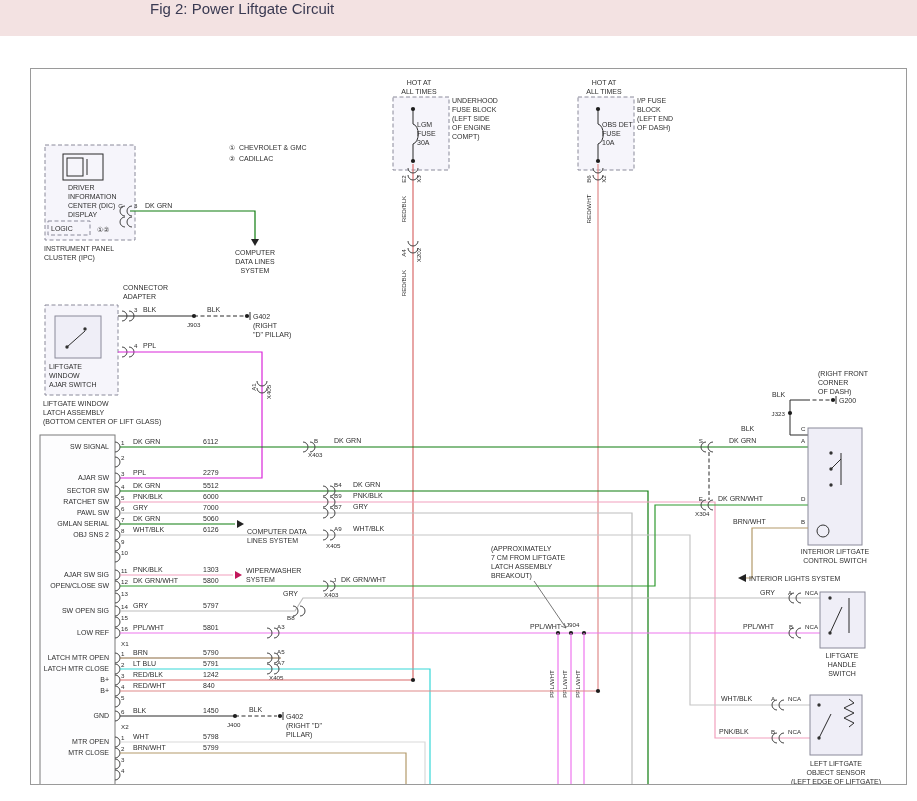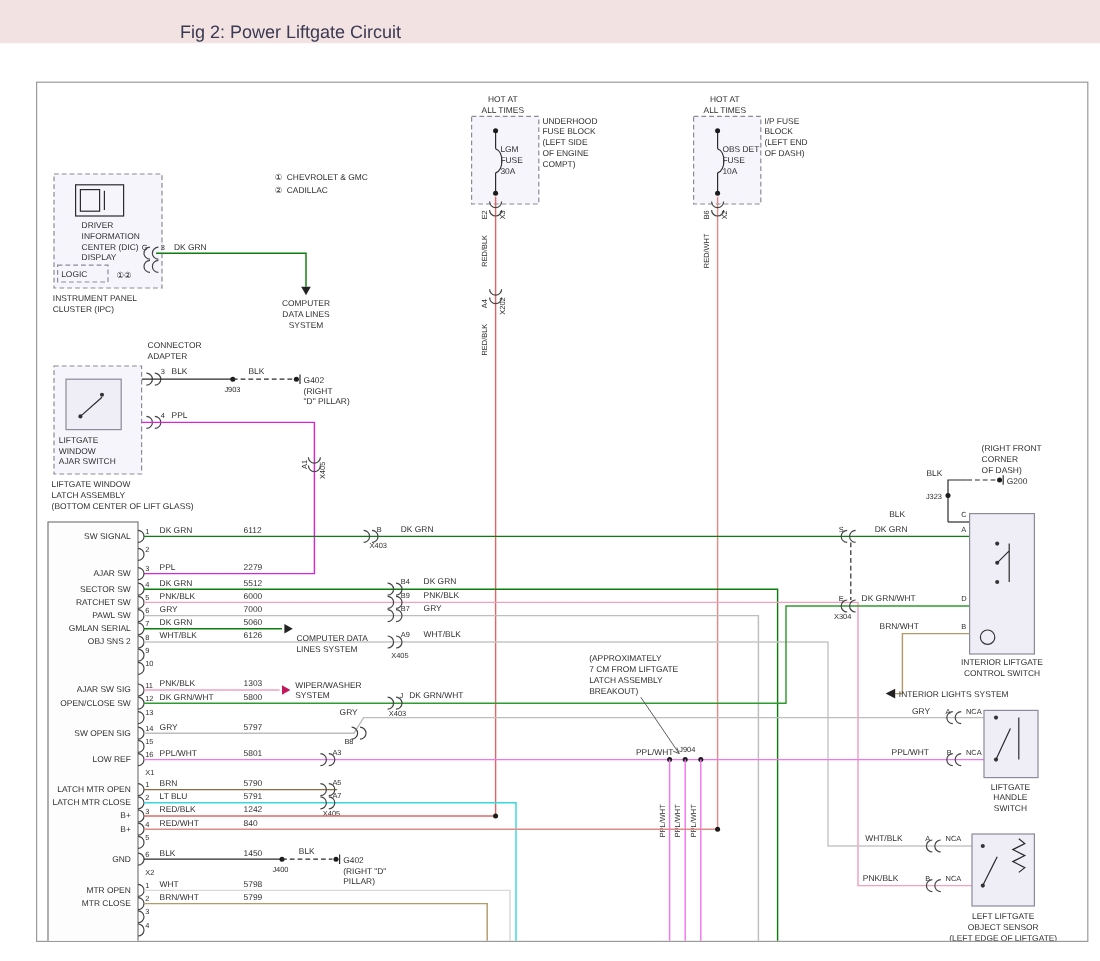--- a/index.html
+++ b/index.html
@@ -1,19 +1,19 @@
 <!DOCTYPE html>
 <html><head>
 <meta charset="utf-8">
 <style>
   html,body{margin:0;padding:0;background:#fff;}
   body{width:917px;height:801px;position:relative;overflow:hidden;
        font-family:"Liberation Sans", sans-serif;}
   .header{position:absolute;left:0;top:0;width:917px;height:36px;
-          background:#f3e2e2;display:flex;align-items:flex-end;}
+          background:#f3e2e2;display:flex;align-items:flex-start;}
   .header span{margin-left:150px;font-size:15px;color:#3a3a52;}
   .panel{position:absolute;left:30px;top:68px;width:877px;height:717px;
          border:1px solid #9a9a9a;background:#fff;box-sizing:border-box;}
   svg text{font-family:"Liberation Sans", sans-serif;font-size:7px;fill:#2e2e2e;}
   svg text.t6{font-size:6.2px;}
   .w{fill:none;stroke-width:1.2;}
   .k{fill:none;stroke:#2b2b2b;stroke-width:1;}
   .dash{stroke-dasharray:4 2.5;}
   .dashedbox{fill:#f6f5fb;stroke:#8a8a9a;stroke-width:1;stroke-dasharray:4 2.5;}
   .box{fill:#efeef7;stroke:#8a8a9a;stroke-width:1;}

